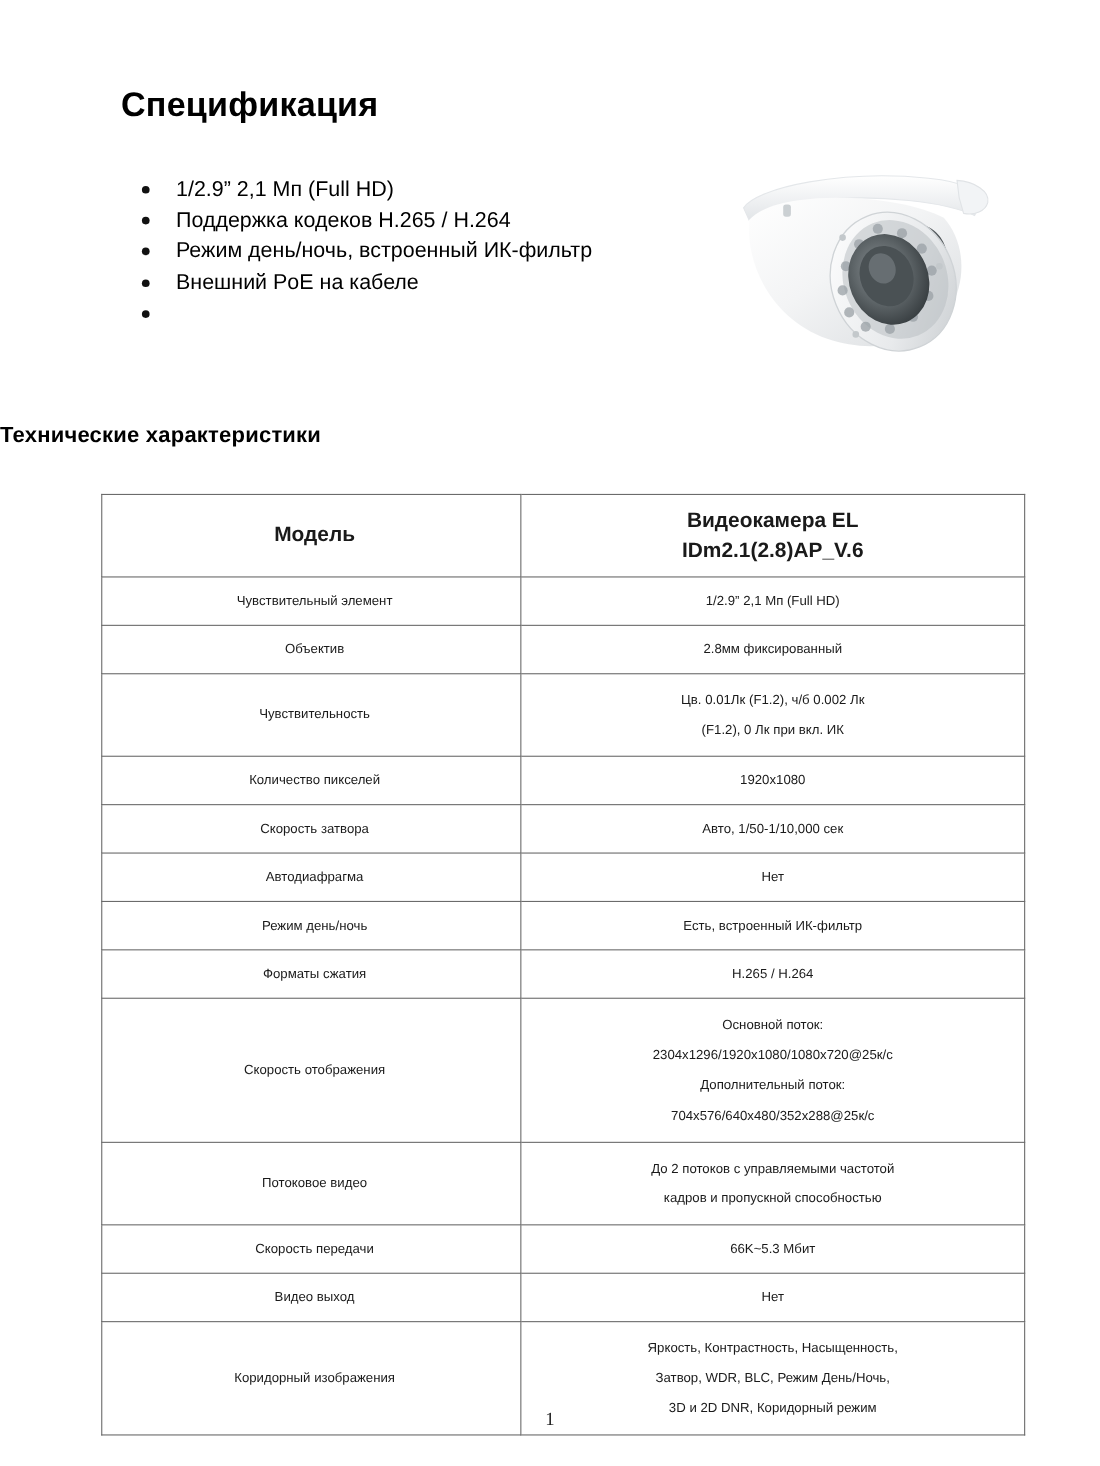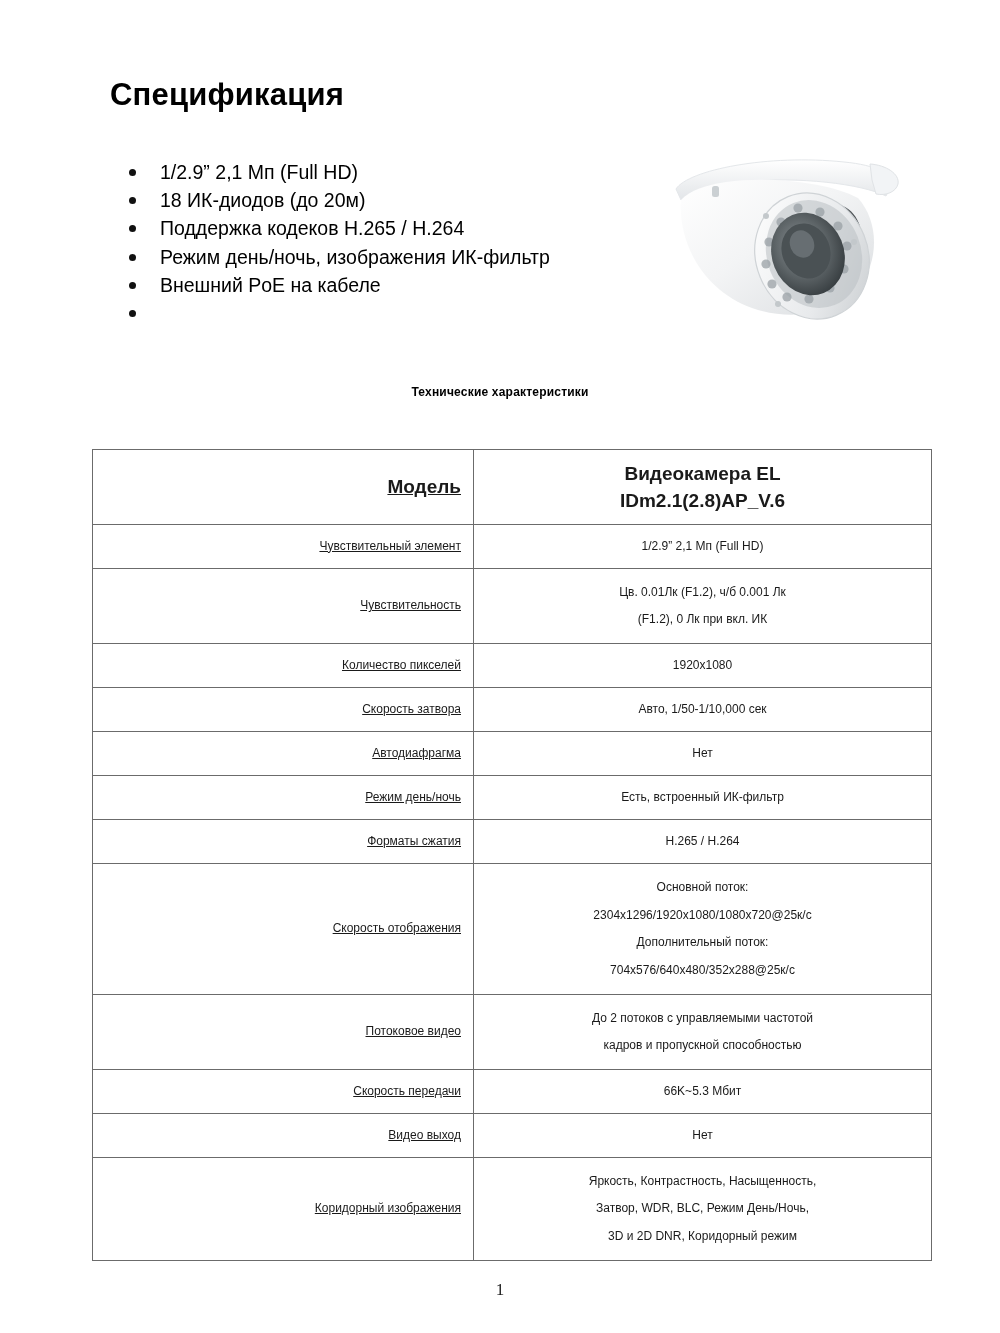--- a/index.html
+++ b/index.html
@@ -73,22 +73,22 @@
     overflow: hidden;
   }
   .camera-photo svg { display: block; }
 
   
   .table-heading {
     position: absolute;
     left: 0;
     top: 385px;
     width: 1000px;
-    text-align: center;
-    font-size: 12px;
+    text-align: left;
+    font-size: 20px;
     font-weight: bold;
     letter-spacing: 0.2px;
   }
 
   
   .spec-table {
     position: absolute;
     left: 92px;
     top: 449px;
     width: 840px;
@@ -98,23 +98,22 @@
   .spec-table td {
     border: 1.4px solid #6b6b6b;
     padding: 6px 12px;
     font-size: 12px;
     line-height: 27.5px;
     vertical-align: middle;
     color: #1a1a1a;
   }
   .spec-table td.label {
     width: 350px;
-    text-align: right;
+    text-align: center;
     padding-left: 18px;
-    text-decoration: underline;
   }
   .spec-table td.value {
     text-align: center;
   }
   .spec-table tr.model-row td {
     font-weight: bold;
     font-size: 19px;
   }
   .spec-table td .line { display: block; text-align: center; }
 
@@ -138,23 +137,22 @@
 </style>
 </head>
 <body>
 
 <div class="page">
 
   <h1 class="doc-title">Спецификация</h1>
 
   <ul class="features">
       <li><span class="bullet-dot"></span><span>1/2.9” 2,1 Мп (Full HD)</span></li>
-      <li><span class="bullet-dot"></span><span>18 ИК-диодов (до 20м)</span></li>
       <li><span class="bullet-dot"></span><span>Поддержка кодеков H.265 / H.264</span></li>
-      <li><span class="bullet-dot"></span><span>Режим день/ночь, изображения ИК-фильтр</span></li>
+      <li><span class="bullet-dot"></span><span>Режим день/ночь, встроенный ИК-фильтр</span></li>
       <li><span class="bullet-dot"></span><span>Внешний PoE на кабеле</span></li>
       <li><span class="bullet-dot"></span></li>
     </ul>
 
   <div class="camera-photo">
     <svg width="268" height="212" viewBox="0 0 268 212" xmlns="http://www.w3.org/2000/svg" aria-hidden="true">
       <defs>
         <linearGradient id="bodyGrad" x1="0" y1="0" x2="1" y2="1">
           <stop offset="0%" stop-color="#ffffff"></stop>
           <stop offset="45%" stop-color="#f3f4f5"></stop>
@@ -225,24 +223,30 @@
             <span class="line">Видеокамера EL</span>
             <span class="line">IDm2.1(2.8)AP_V.6</span>
           </td>
         </tr>
         <tr class="h-single">
           <td class="label">Чувствительный элемент</td>
           <td class="value">
             <span class="line">1/2.9” 2,1 Мп (Full HD)</span>
           </td>
         </tr>
+        <tr class="h-single">
+          <td class="label">Объектив</td>
+          <td class="value">
+            <span class="line">2.8мм фиксированный</span>
+          </td>
+        </tr>
         <tr class="h-double">
           <td class="label">Чувствительность</td>
           <td class="value">
-            <span class="line">Цв. 0.01Лк (F1.2), ч/б 0.001 Лк</span>
+            <span class="line">Цв. 0.01Лк (F1.2), ч/б 0.002 Лк</span>
             <span class="line">(F1.2), 0 Лк при вкл. ИК</span>
           </td>
         </tr>
         <tr class="h-single">
           <td class="label">Количество пикселей</td>
           <td class="value">
             <span class="line">1920x1080</span>
           </td>
         </tr>
         <tr class="h-single">

